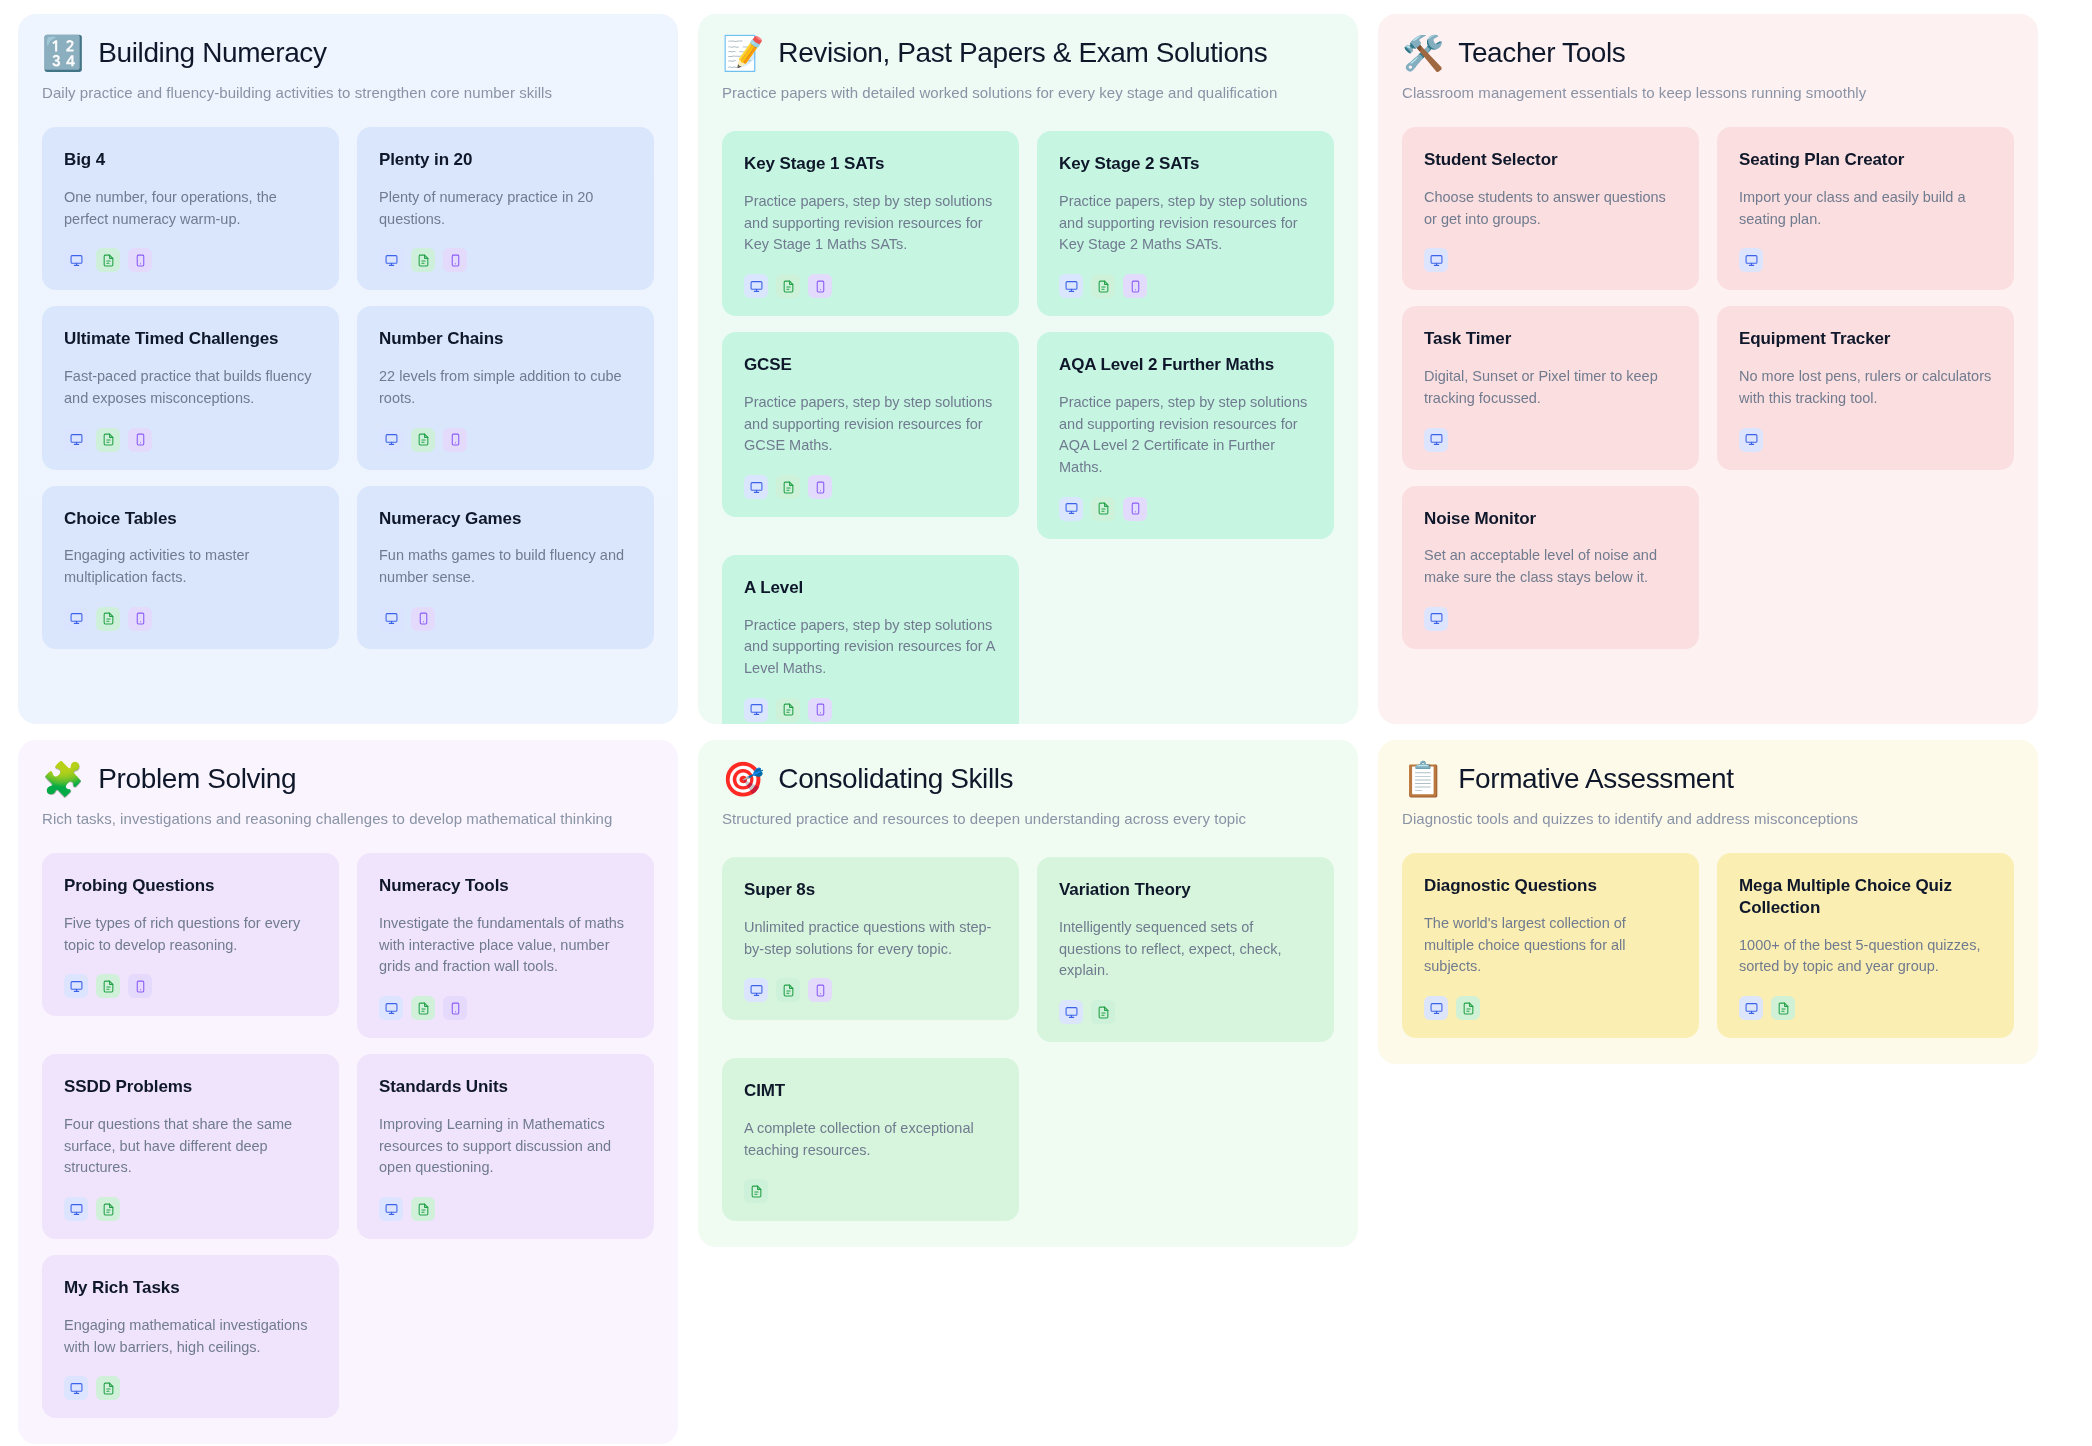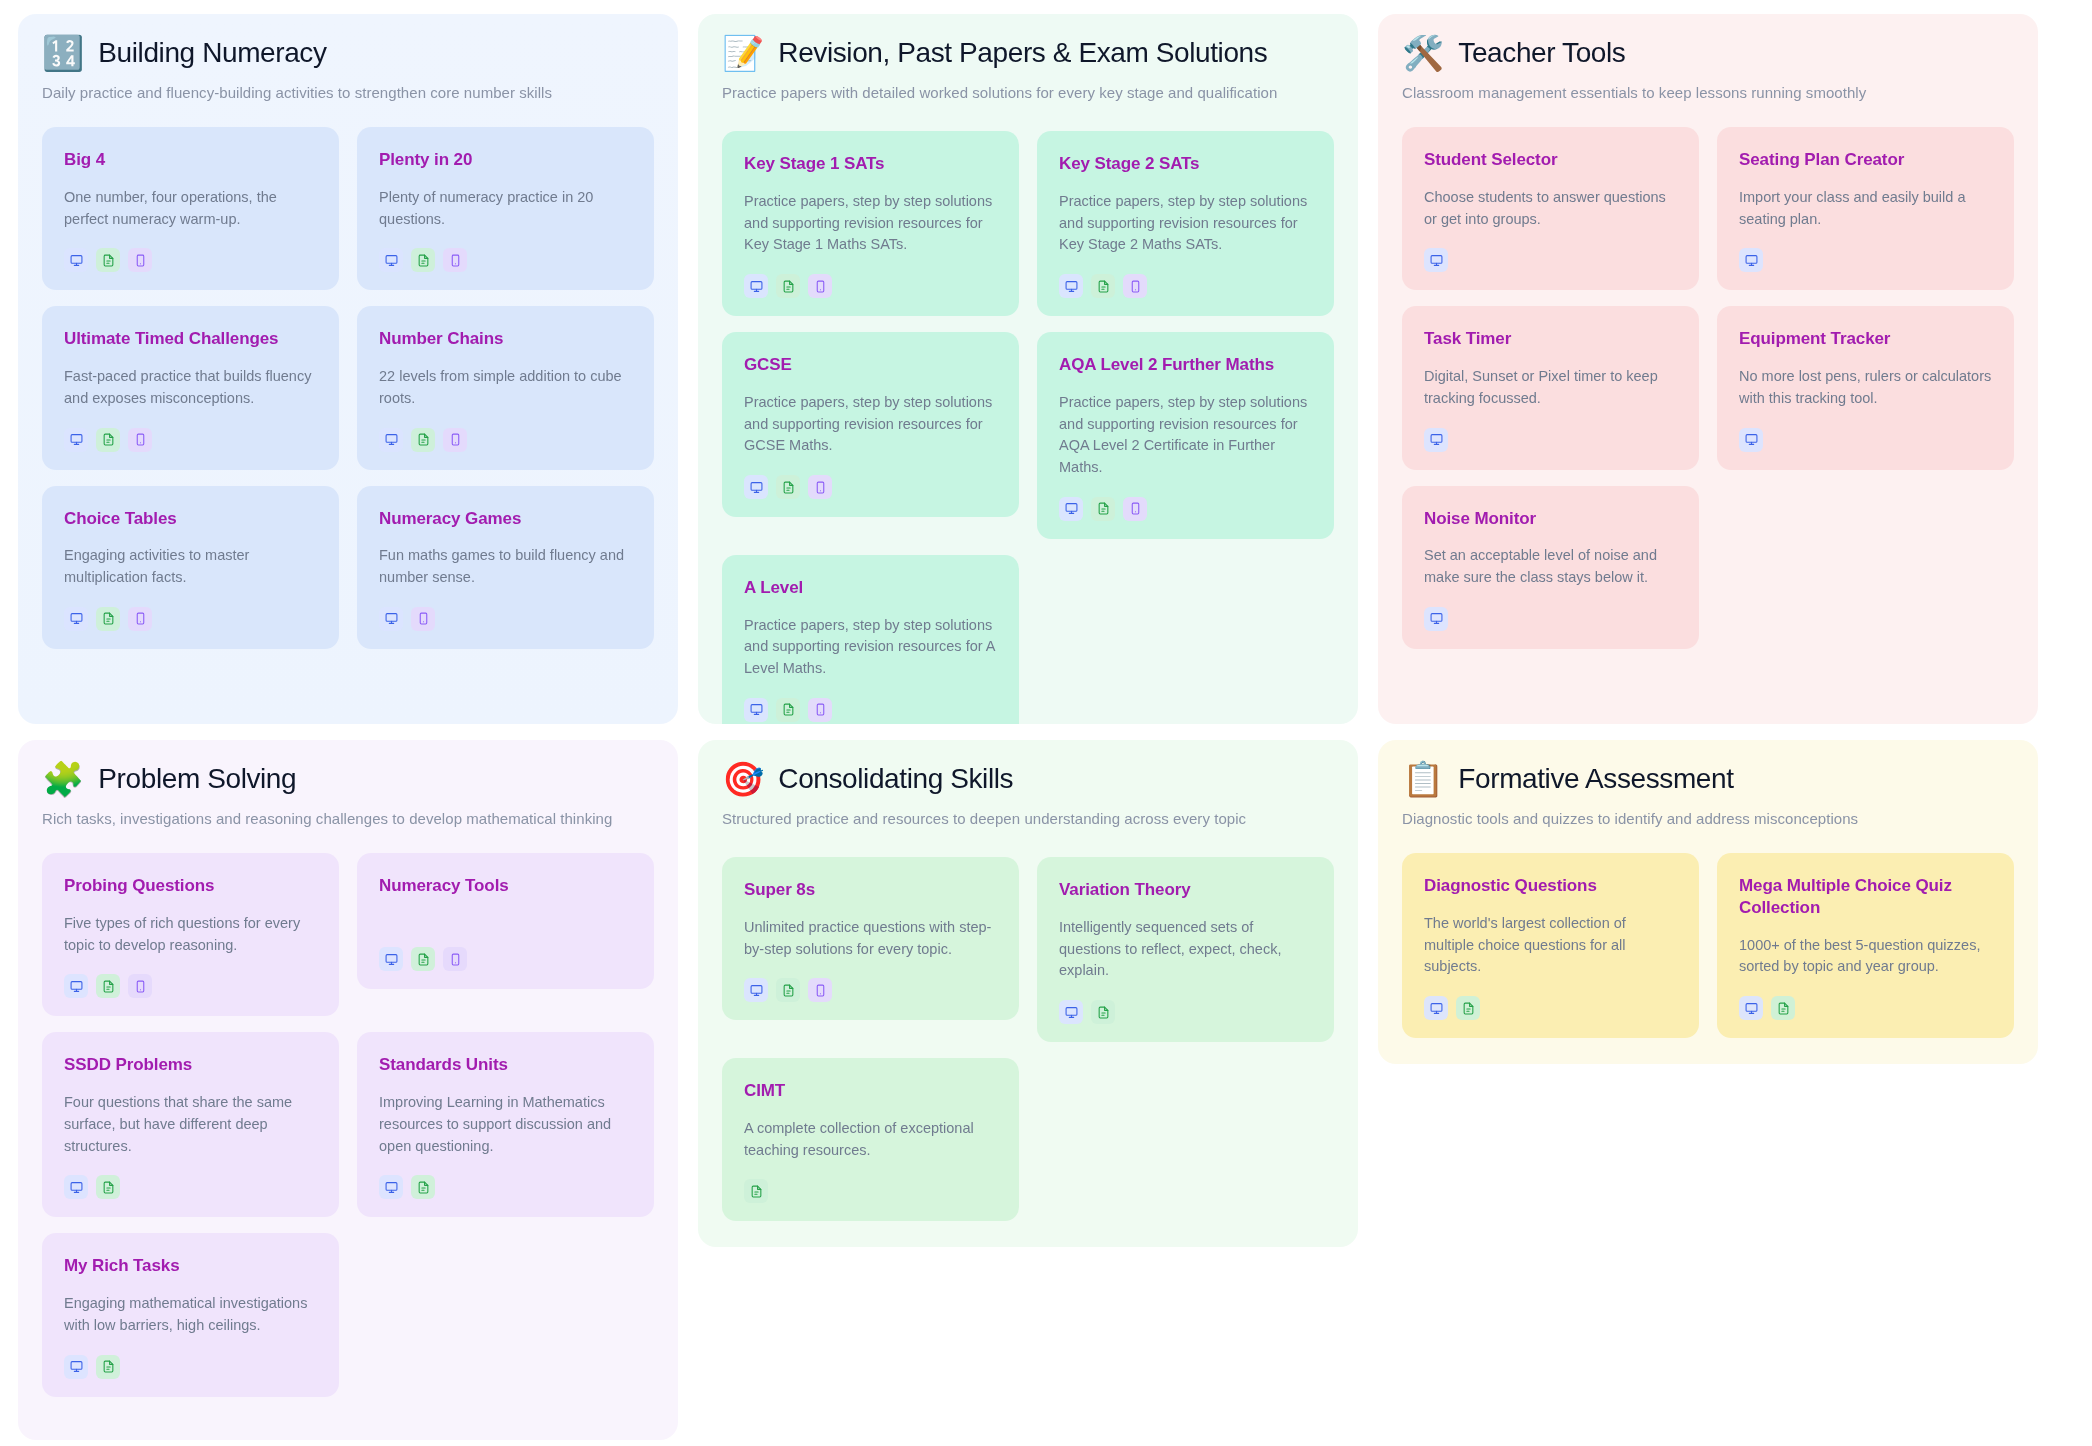--- a/index.html
+++ b/index.html
@@ -67,21 +67,21 @@
   .card {
     border-radius: 14px;
     padding: 22px 22px 18px 22px;
     min-height: 136px;
     display: flex;
     flex-direction: column;
   }
   .card-title {
     font-size: 17px;
     font-weight: bold;
-    color: #a21caf;
+    color: #0f172a;
     letter-spacing: -0.1px;
     line-height: 1.28;
   }
   .card-desc {
     margin-top: 16px;
     font-size: 14.5px;
     line-height: 1.5;
     color: #707b8f;
   }
   .badges {
@@ -524,20 +524,21 @@
             <span class="badge mobile">
               <svg viewBox="0 0 24 24" fill="none" stroke="currentColor" stroke-width="2" stroke-linecap="round" stroke-linejoin="round">
                 <rect x="6" y="2" width="12" height="20" rx="2"></rect>
                 <path d="M12 18h.01"></path>
               </svg>
             </span>
           </div>
         </div>
         <div class="card">
           <div class="card-title">Numeracy Tools</div>
+          <div class="card-desc">Investigate the fundamentals of maths with interactive place value, number grids and fraction wall tools.</div>
           <div class="badges">
             <span class="badge web">
               <svg viewBox="0 0 24 24" fill="none" stroke="currentColor" stroke-width="2" stroke-linecap="round" stroke-linejoin="round">
                 <rect x="2" y="3" width="20" height="14" rx="2"></rect>
                 <path d="M8 21h8M12 17v4"></path>
               </svg>
             </span>
             <span class="badge pdf">
               <svg viewBox="0 0 24 24" fill="none" stroke="currentColor" stroke-width="2" stroke-linecap="round" stroke-linejoin="round">
                 <path d="M14 2H6a2 2 0 0 0-2 2v16a2 2 0 0 0 2 2h12a2 2 0 0 0 2-2V8z"></path>

